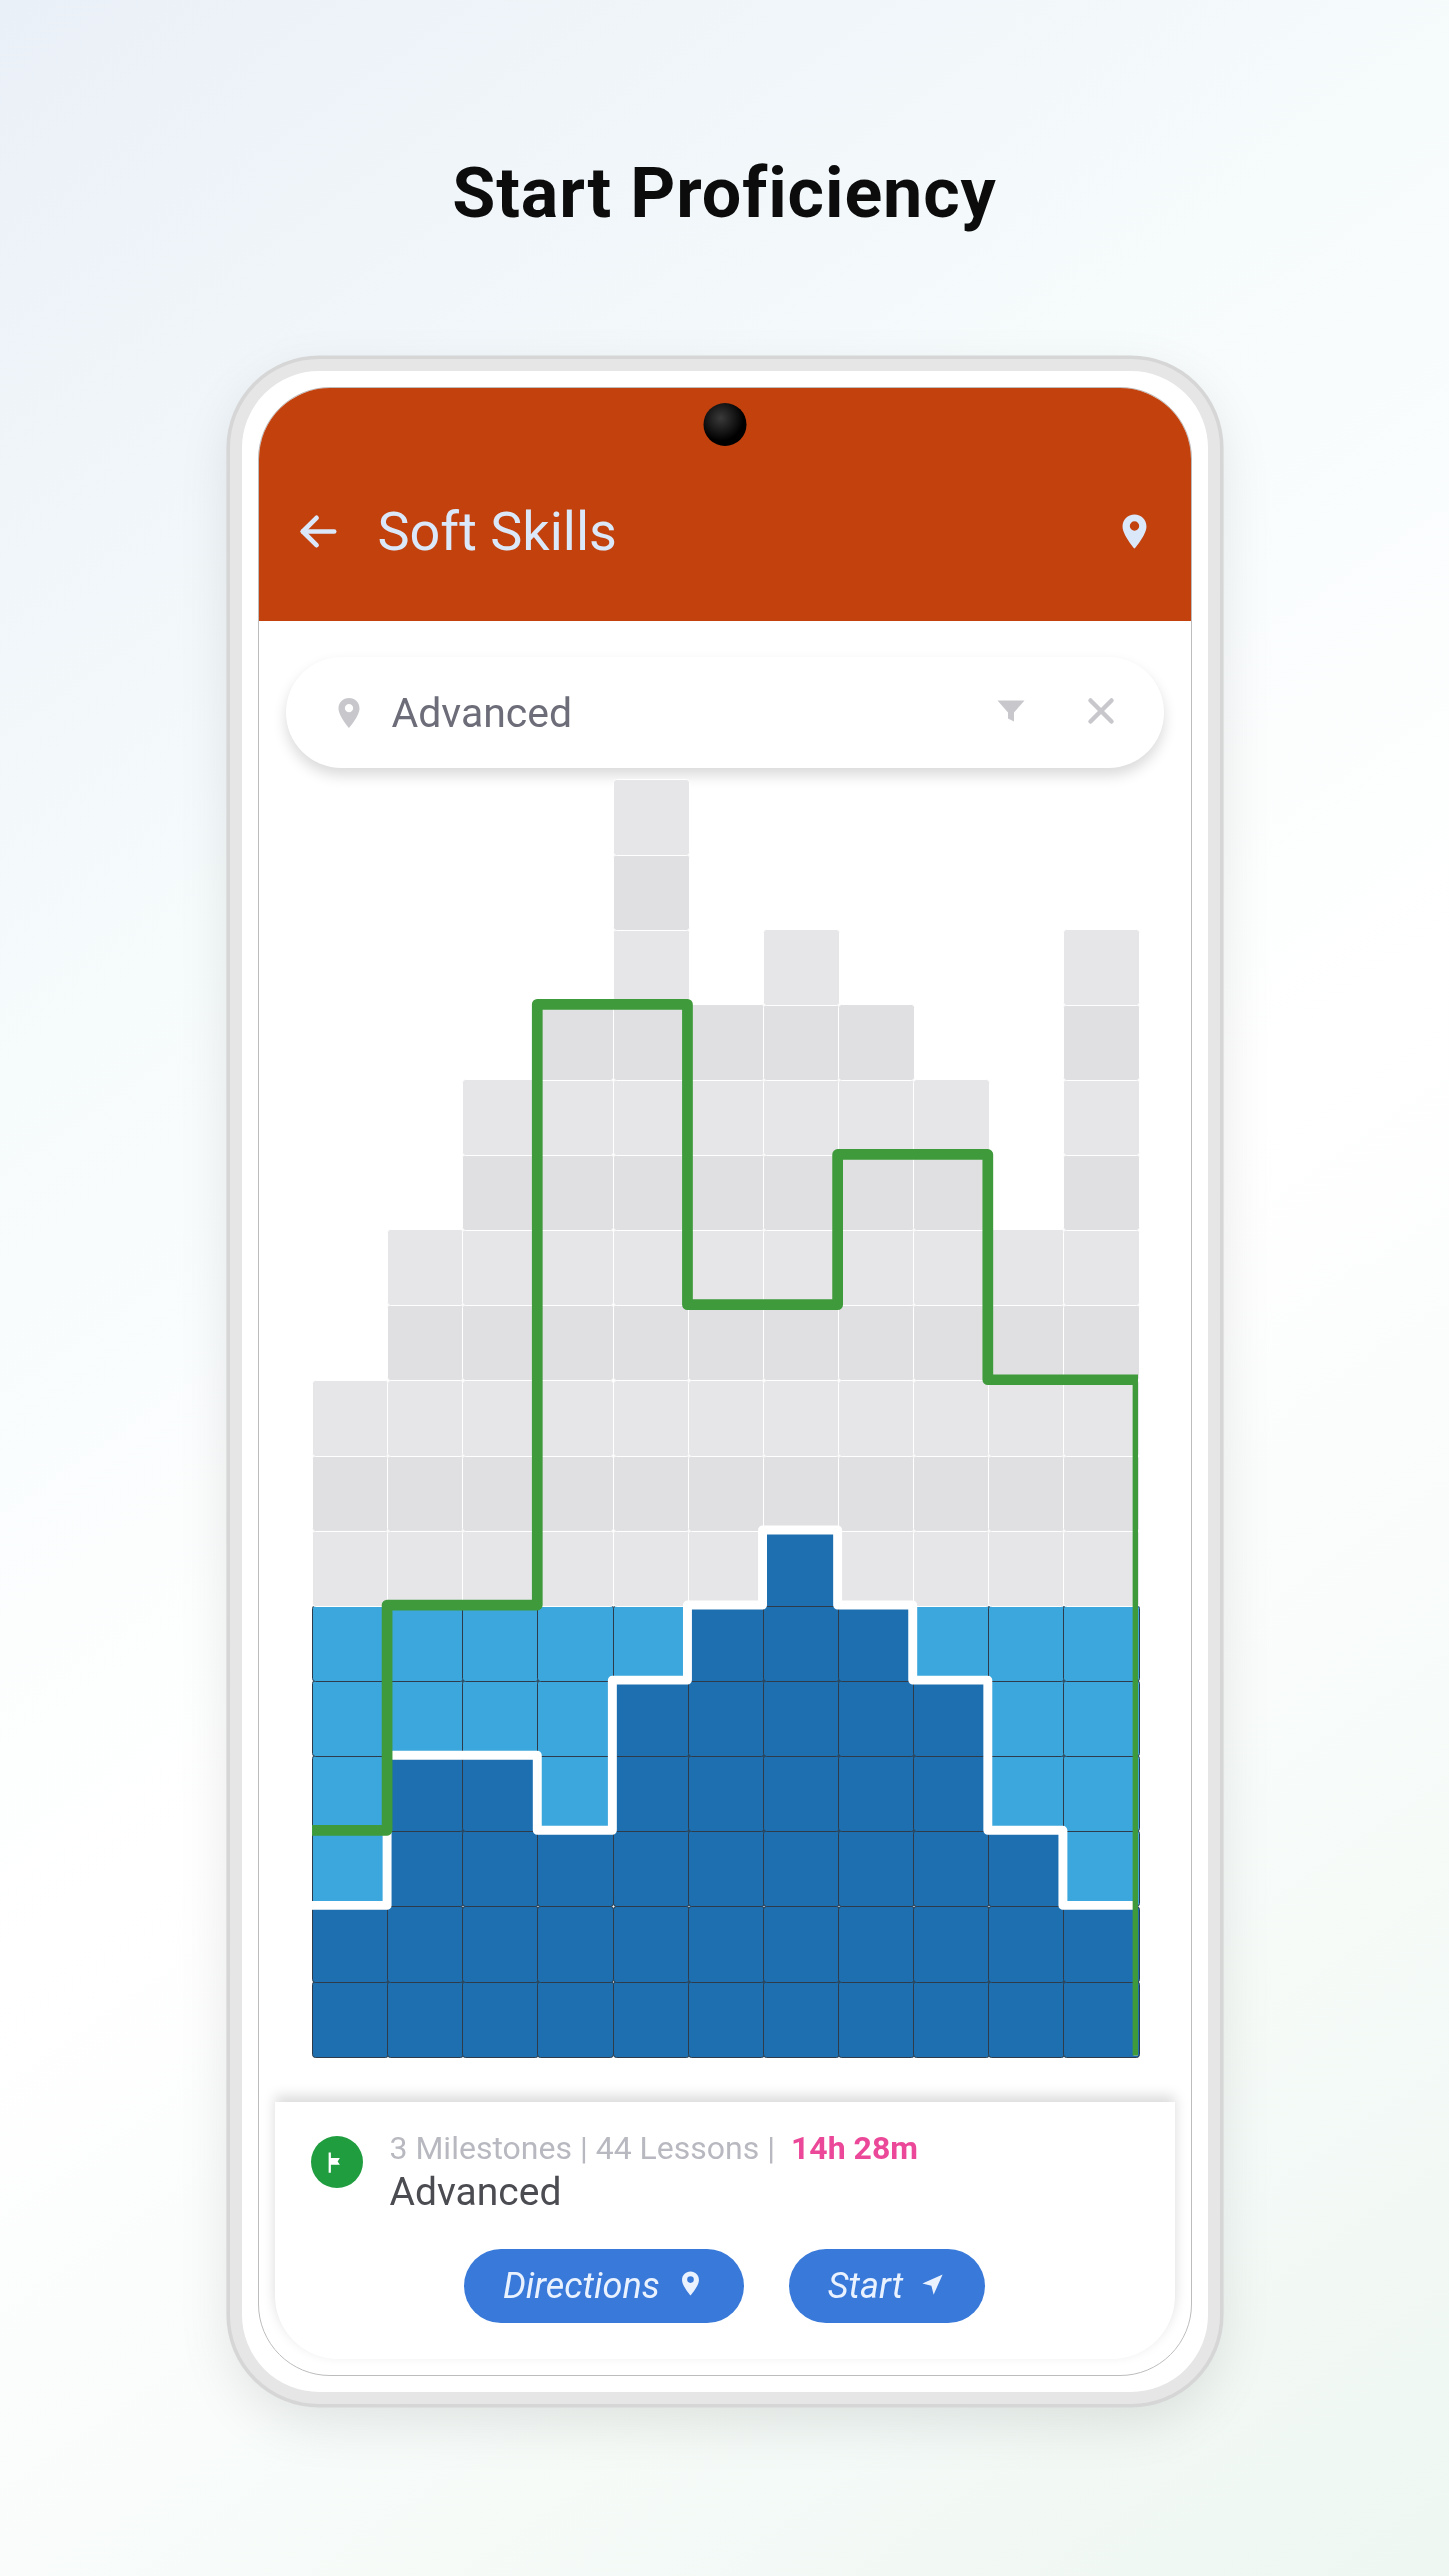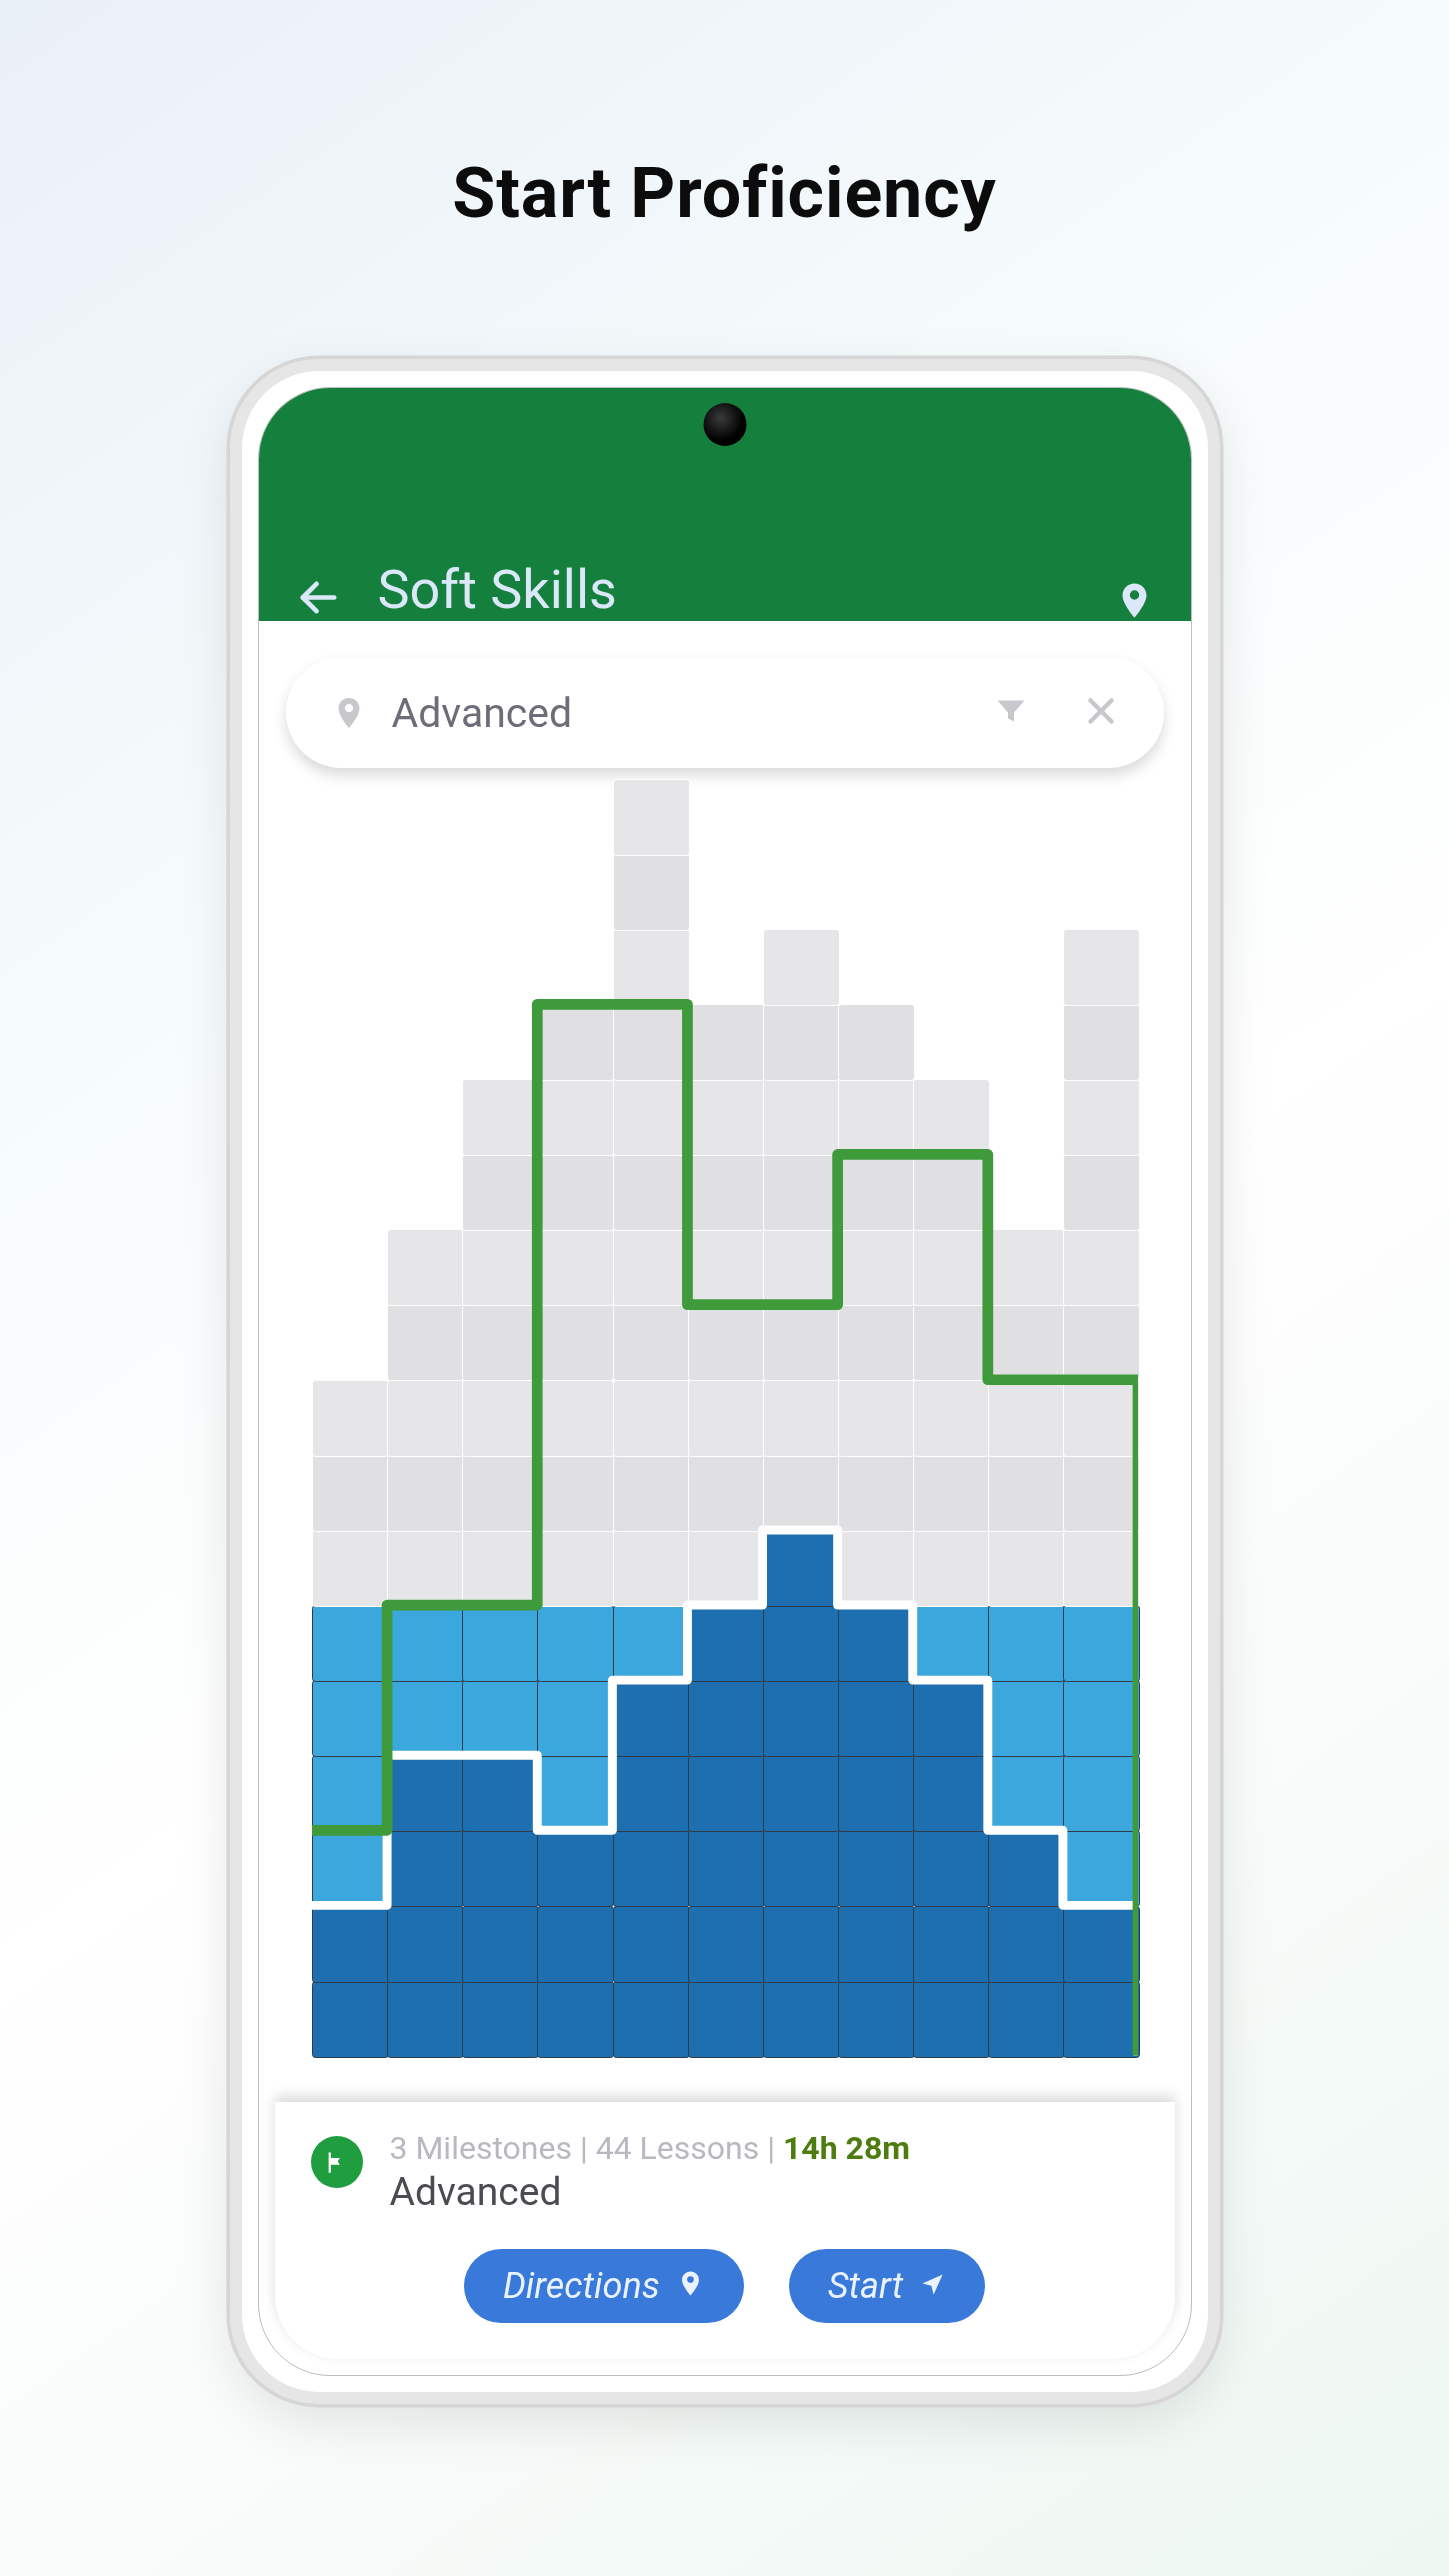--- a/index.html
+++ b/index.html
@@ -44,23 +44,23 @@
     left: 50%;
     transform: translateX(-50%);
     width: 43px;
     height: 43px;
     background: radial-gradient(circle at 40% 35%, #3a3a3a 0%, #000 60%);
     border-radius: 50%;
     z-index: 50;
   }
   .header {
     height: 179px;
-    background: #15803d;
-    display: flex;
-    align-items: flex-end;
+    background: #c2410c;
+    display: flex;
+    align-items: center;
     padding: 54px 36px 0 36px;
     color: #dbe8fa;
   }
   .back-icon svg { display: block; }
   .header-title {
     margin-left: 36px;
     font-size: 54px;
     font-weight: 400;
     flex: 1;
   }
@@ -132,21 +132,21 @@
     background: #1f9d3f;
     display: flex;
     align-items: center;
     justify-content: center;
     margin-top: 7.2px;
   }
   .bc-meta {
     font-size: 32px;
     color: #b8b8c0;
   }
-  .bc-meta b { color: #4d7c0f; font-weight: 700; }
+  .bc-meta b { color: #ec4899; font-weight: 700; margin-left: 8px; }
   .bc-level {
     font-size: 39px;
     color: #4b4b52;
     margin-top: 1.8px;
   }
   .btn-row {
     display: flex;
     gap: 45px;
     justify-content: center;
     margin-top: 34px;

